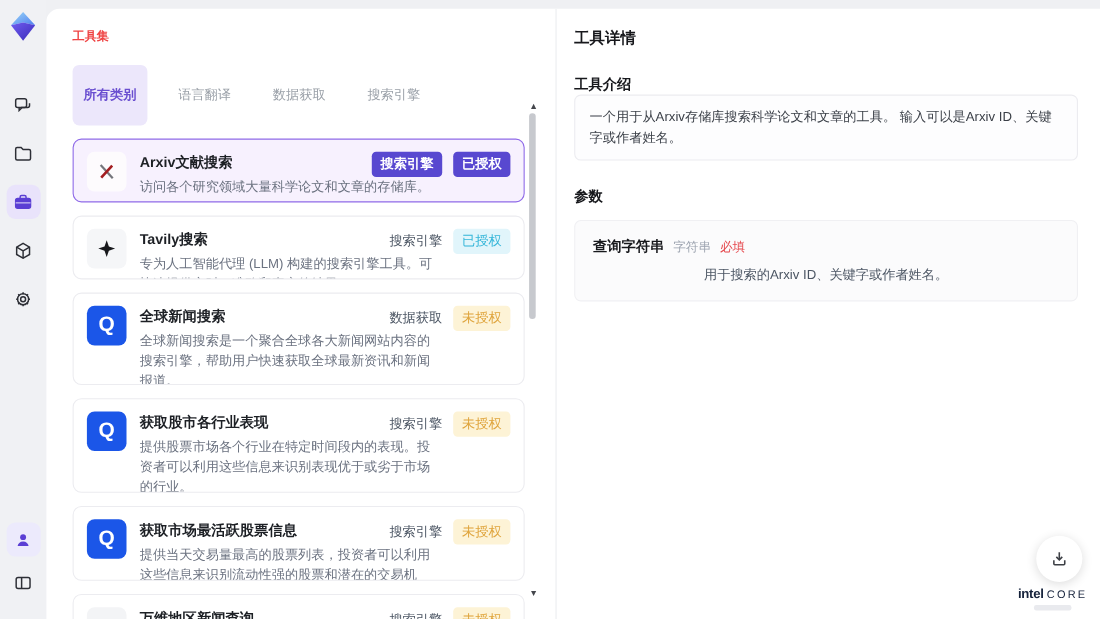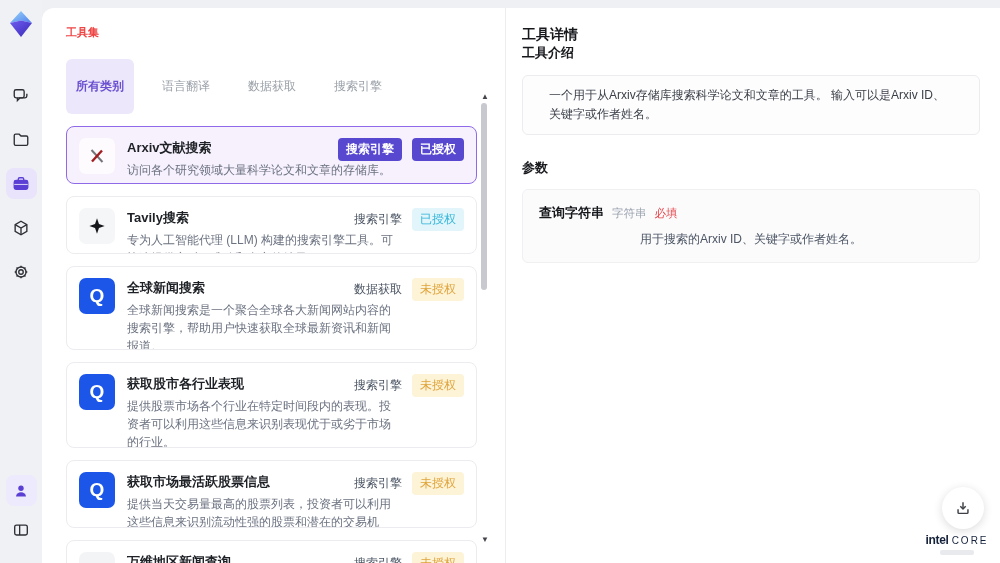--- a/index.html
+++ b/index.html
@@ -51,23 +51,23 @@
   .badge.solid { background:#5848d0; color:#ffffff; font-weight:bold; }
   .badge.ok { background:#e1f5fb; color:#35b6d9; }
   .badge.no { background:#fdf3d6; color:#dfa43c; }
   
   .scroll-thumb { position:absolute; right:18px; top:95px; width:6px; height:187px; background:#c7c9ce; border-radius:3px; }
   .scroll-arrow { position:absolute; right:16px; font-size:8px; color:#44464c; line-height:8px; }
   .scroll-up { top:85px; } .scroll-down { top:528px; }
   
   .details-title { font-size:14px; font-weight:bold; color:#17181c; }
   .section-h { font-size:13px; font-weight:bold; color:#17181c; }
-  .intro-h { }
-  .intro-box { margin-top:13px; border:1px solid #ececf0; border-radius:6px; background:#fdfdfe;
-               padding:10px 26px; font-size:12px; color:#3a3f47; line-height:1.6; }
+  .intro-h { margin-top:24px; }
+  .intro-box { border:1px solid #ececf0; border-radius:6px; background:#fdfdfe;
+               padding:10px 13px; font-size:12px; color:#3a3f47; line-height:1.6; }
   .params-h { margin-top:24px; }
   .param-card { margin-top:12px; background:#fbfbfc; border:1px solid #f0f0f3; border-radius:6px; padding:14px 16px; }
   .param-head { display:flex; align-items:baseline; gap:8px; }
   .param-name { font-size:13px; font-weight:bold; color:#17181c; }
   .param-type { font-size:11.5px; color:#9ca3af;font-family:Liberation Mono, monospace; }
   .param-required { font-size:11.5px; color:#e5484d; }
   .param-desc { margin-top:9px; font-size:12px; color:#4b5563;text-align:center; }
   
   .fab { position:absolute; right:16px; bottom:34px; width:42px; height:42px; border-radius:50%; border:none;
          background:#ffffff; box-shadow:0 2px 10px rgba(0,0,0,.14); display:flex; align-items:center;

